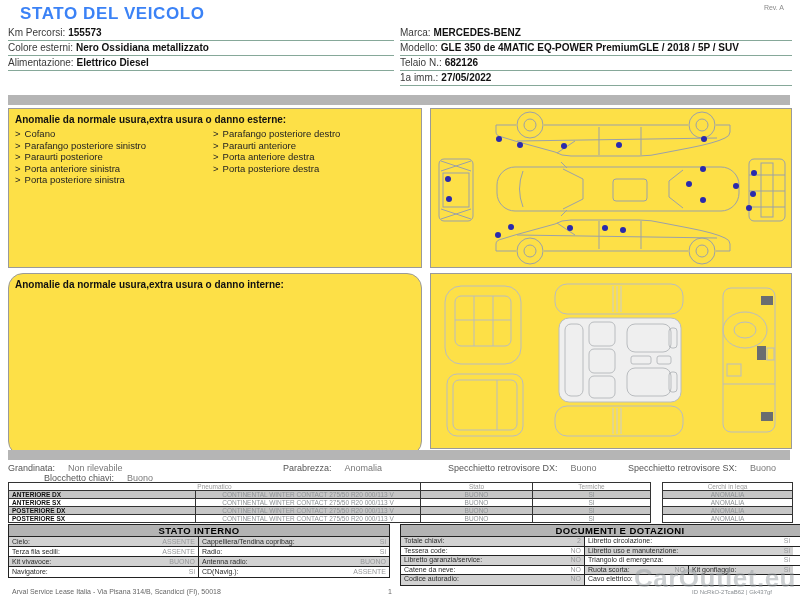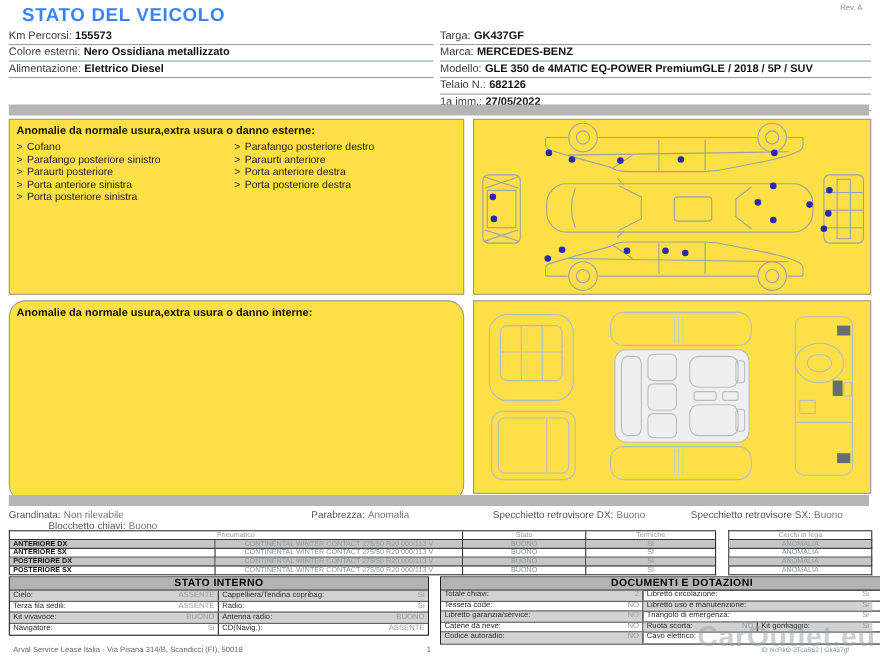--- a/index.html
+++ b/index.html
@@ -31,21 +31,21 @@
   .an-cols { display:flex; margin-left:6px; }
   .an-col { width:198px; }
   .an-item { font-size:9.5px; line-height:11.5px; color:#222; }
   .an-item .chev { margin-right:4px; }
 
   svg { display:block; }
 
   
   .sum-line { font-size:9px; color:#666; }
   .sum-lbl { color:#555; }
-  .sum-val { margin-left:3px; color:#777; }
+  .sum-val { margin-left:13px; color:#777; }
 
   
   .ttable { border-top:1px solid #333; border-left:1px solid #333; font-size:6.5px; }
   .trow { display:flex; }
   .tcell { border-right:1px solid #333; border-bottom:1px solid #333; height:8px; line-height:7px;
            text-align:center; color:#8f9396; overflow:hidden; white-space:nowrap; }
   .tcell.hdr { color:#9a9a9a; }
   .tcell.poslbl { font-weight:bold; color:#111; text-align:left; padding-left:3px; }
   .trow.shade .tcell { background:#c6c6c6; }
   .w187{width:187px}.w225{width:225px}.w112{width:112px}.w118{width:118px}.w412{width:412px}.w130{width:130px}
@@ -85,21 +85,20 @@
   <div class="abs title">STATO DEL VEICOLO</div>
   <div class="abs rev">Rev. A</div>
 
   <div class="abs veh-col l">
     <div class="veh-row"><span>Km Percorsi:</span><span class="veh-val">155573</span></div>
     <div class="veh-row"><span>Colore esterni:</span><span class="veh-val">Nero Ossidiana metallizzato</span></div>
     <div class="veh-row"><span>Alimentazione:</span><span class="veh-val">Elettrico Diesel</span></div>
   </div>
 
   <div class="abs veh-col r">
-    <div class="veh-row"><span>Targa:</span><span class="veh-val">GK437GF</span></div>
     <div class="veh-row"><span>Marca:</span><span class="veh-val">MERCEDES-BENZ</span></div>
     <div class="veh-row"><span>Modello:</span><span class="veh-val">GLE 350 de 4MATIC EQ-POWER PremiumGLE / 2018 / 5P / SUV</span></div>
     <div class="veh-row"><span>Telaio N.:</span><span class="veh-val">682126</span></div>
     <div class="veh-row"><span>1a imm.:</span><span class="veh-val">27/05/2022</span></div>
   </div>
 
   <div class="abs graybar bar1"></div>
 
   <div class="abs box box1l">
     <div class="box-head">Anomalie da normale usura,extra usura o danno esterne:</div>

